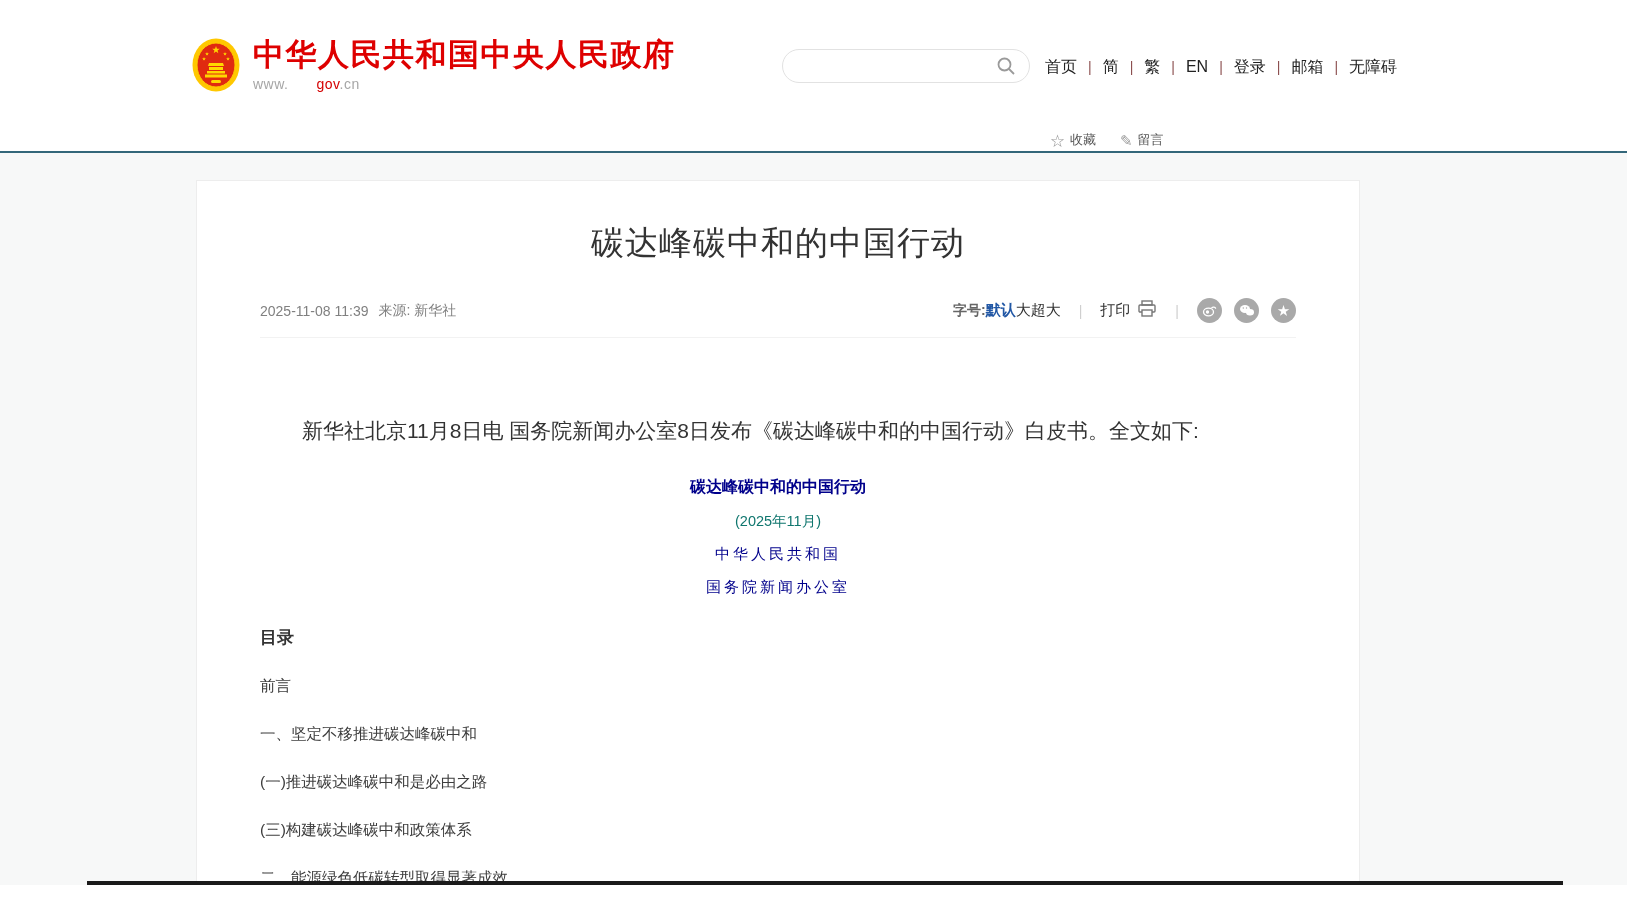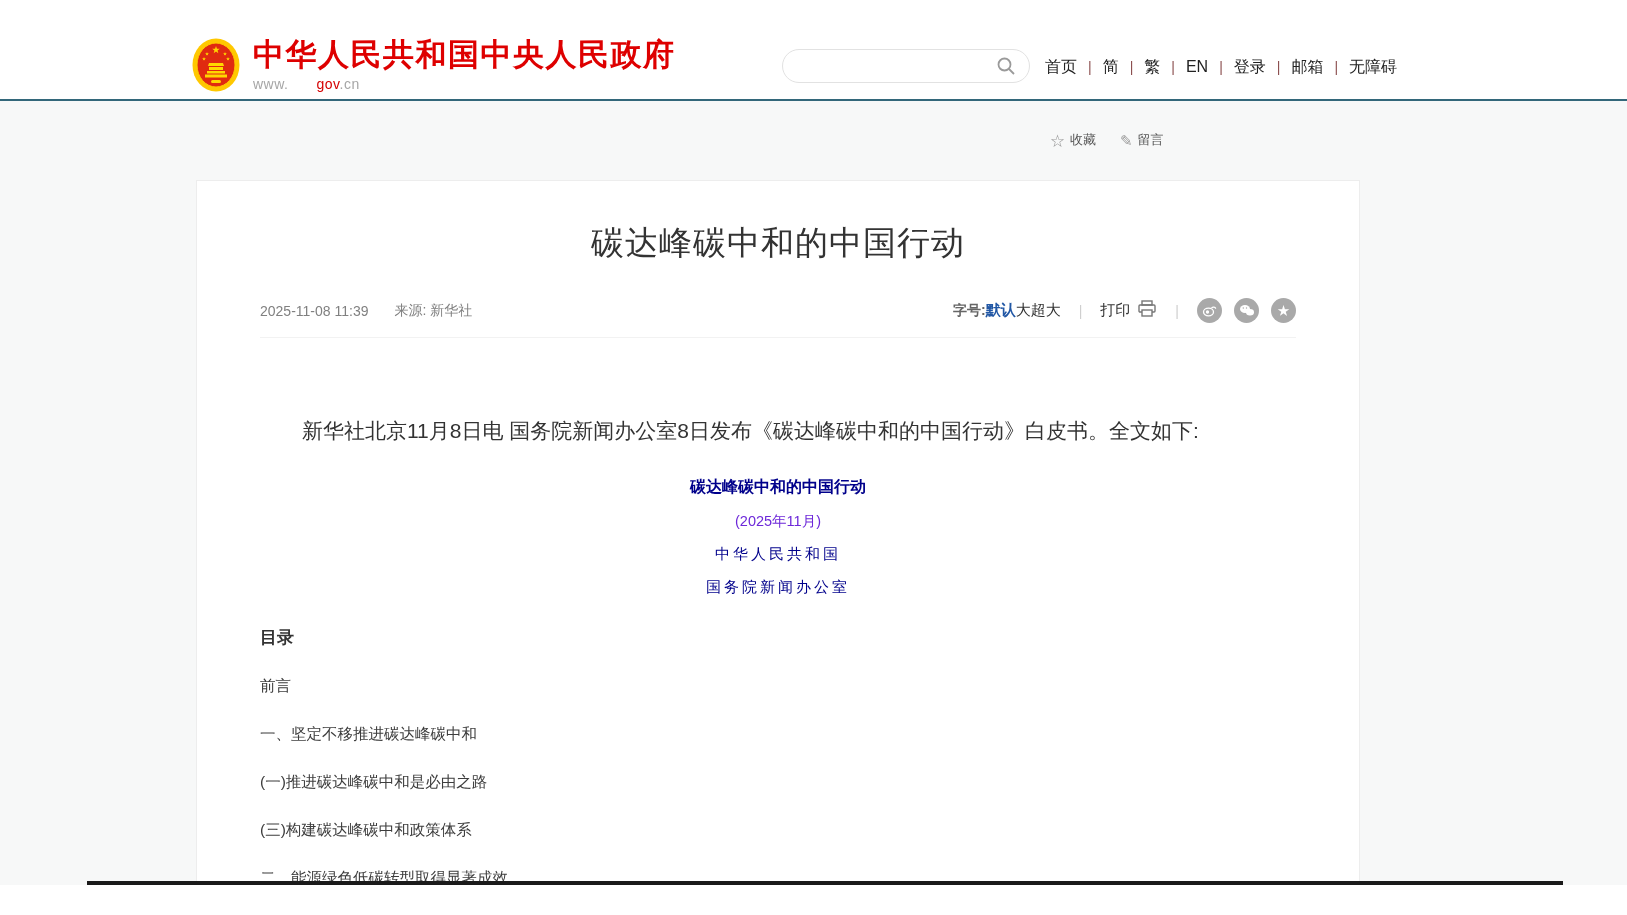--- a/index.html
+++ b/index.html
@@ -6,21 +6,21 @@
   html,body { width:1627px; height:915px; }
   body {
     font-family: "Liberation Sans", sans-serif;
     background:#ffffff;
     overflow:hidden;
   }
   .page { position:relative; width:1627px; height:915px; background:#f7f8f8; overflow:hidden; }
 
   
   .site-header {
-    position:absolute; left:0; top:0; width:1627px; height:101px;
+    position:absolute; left:0; top:0; width:1627px; height:153px;
     background:#ffffff; border-bottom:2px solid #33677a;
   }
   .logo-wrap { position:absolute; left:192px; top:37px; display:flex; align-items:flex-start; cursor:pointer; }
   .emblem { width:48px; height:56px; flex:0 0 auto; }
   .logo-text { margin-left:13px; }
   .site-title { color:#de0000; font-size:31px; font-weight:bold; letter-spacing:1.5px; line-height:36px; }
   .site-url { margin-top:3px; font-size:14px; color:#a6a6a6; letter-spacing:0.5px; }
   .site-url .hl { color:#d40000;margin-left:28px; }
 
   .search-box {
@@ -58,38 +58,38 @@
   }
   .article-title {
     margin-top:40px; text-align:center;
     font-size:33px; font-weight:400; color:#333; letter-spacing:1px;
   }
   .meta-row {
     margin-top:32px; display:flex; justify-content:space-between; align-items:center;
     padding-bottom:14px; border-bottom:1px solid #f2f2f2;
     font-size:14px; color:#808080;
   }
-  .meta-left { display:flex; align-items:center; gap:26px;justify-content:flex-end; }
+  .meta-left { display:flex; align-items:center; gap:10px;justify-content:flex-end; }
   .meta-right { display:flex; align-items:center; }
   .fs-label { color:#666;font-weight:bold; }
   .fs-opt { cursor:pointer; color:#333; font-size:15px; }
   .fs-opt.active { color:#2157a5; font-weight:bold; }
   .meta-sep { color:#cfcfcf; margin:0 18px; }
   .print-wrap { display:flex; align-items:center; gap:7px; cursor:pointer; color:#333; font-size:15px; }
   .share-icons { display:flex; align-items:center; gap:12px; }
   .share-circle {
     width:25px; height:25px; border-radius:50%; background:#a9a9a9;
     display:flex; align-items:center; justify-content:center; cursor:pointer;
     color:#fff; font-size:13px; line-height:1;
   }
 
   .article-body { color:#333; }
   .lead { margin-top:76px; text-indent:2em; font-size:21px; line-height:1.6; color:#333; }
   .doc-title { margin-top:29px; text-align:center; color:#00008b; font-size:16px; font-weight:bold; }
-  .doc-date  { margin-top:14px; text-align:center; color:#6d28d9; font-size:14.5px; }
+  .doc-date  { margin-top:14px; text-align:center; color:#0f766e; font-size:14.5px; }
   .doc-org   { margin-top:14px; text-align:center; color:#00008b; font-size:15px;
                font-family:"DejaVu Serif", serif; letter-spacing:3px; }
   .toc-heading { margin-top:29px; font-size:17px; font-weight:bold; color:#333; }
   .toc-item { margin-top:27px; font-size:15.5px; color:#3d3d3d; }
 
   .bottom-edge { position:absolute; left:87px; top:881px; width:1476px; height:4px; background:#1a1a1a; }
   .bottom-white { position:absolute; left:0; top:885px; width:1627px; height:30px; background:#ffffff; }
 </style>
 </head>
 <body>

